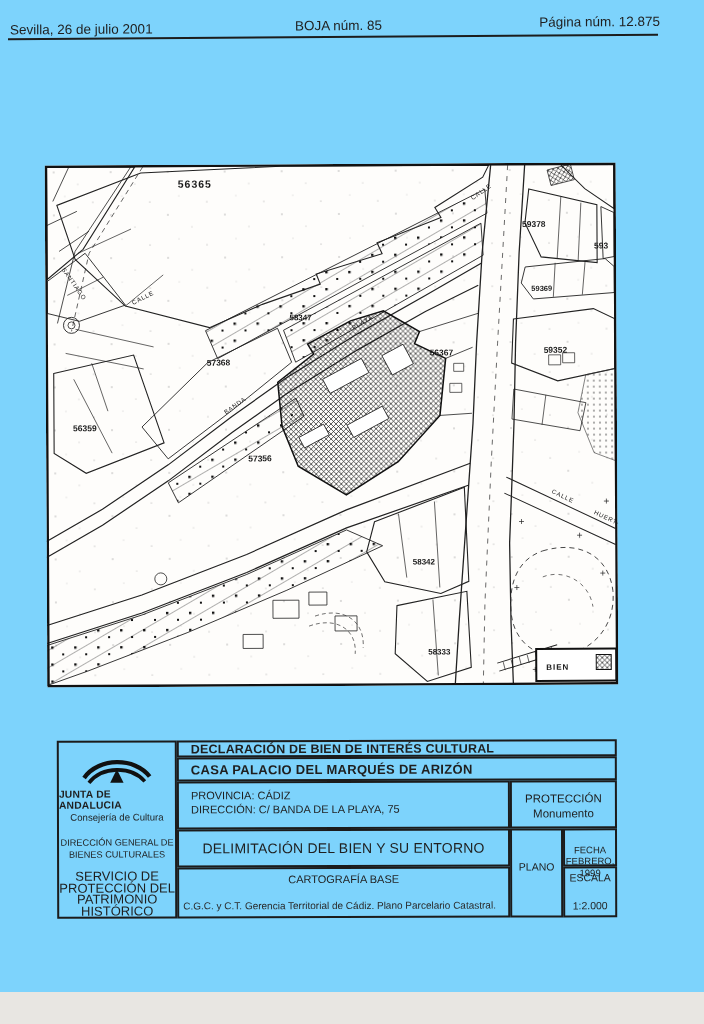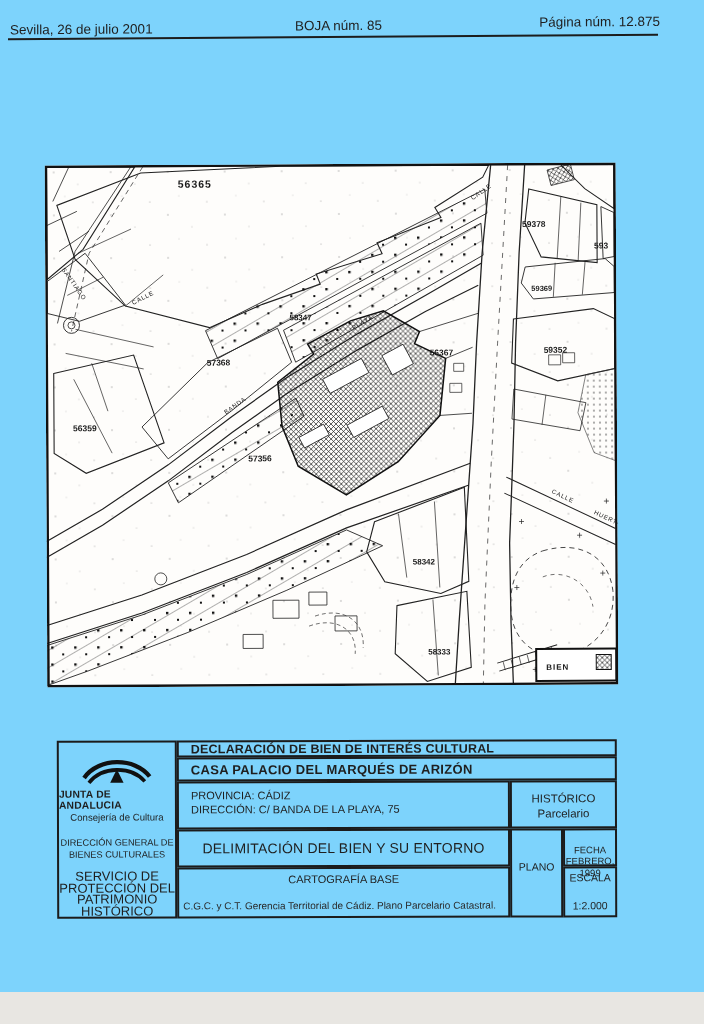--- a/index.html
+++ b/index.html
@@ -224,22 +224,22 @@
 
     <div class="cell t-sub" style="left:120px;top:17px;width:440px;height:24px;">
       <span>CASA  PALACIO DEL MARQUÉS DE ARIZÓN</span>
     </div>
 
     <div class="cell t-muni" style="left:120px;top:41px;width:333px;height:48px;">
       <div>PROVINCIA: CÁDIZ</div>
       <div>DIRECCIÓN: C/ BANDA DE LA PLAYA, 75</div>
     </div>
     <div class="cell t-cat" style="left:453px;top:41px;width:107px;height:48px;">
-      <div>HISTÓRICO</div>
-      <div>Parcelario</div>
+      <div>PROTECCIÓN</div>
+      <div>Monumento</div>
     </div>
 
     <div class="cell t-delim" style="left:120px;top:89px;width:333px;height:38px;">
       <span>DELIMITACIÓN DEL BIEN Y SU ENTORNO</span>
     </div>
     <div class="cell t-plano" style="left:453px;top:89px;width:53px;height:89px;">
       <span>PLANO</span>
     </div>
     <div class="cell t-fecha" style="left:506px;top:89px;width:54px;height:38px;">
       <span>FECHA

